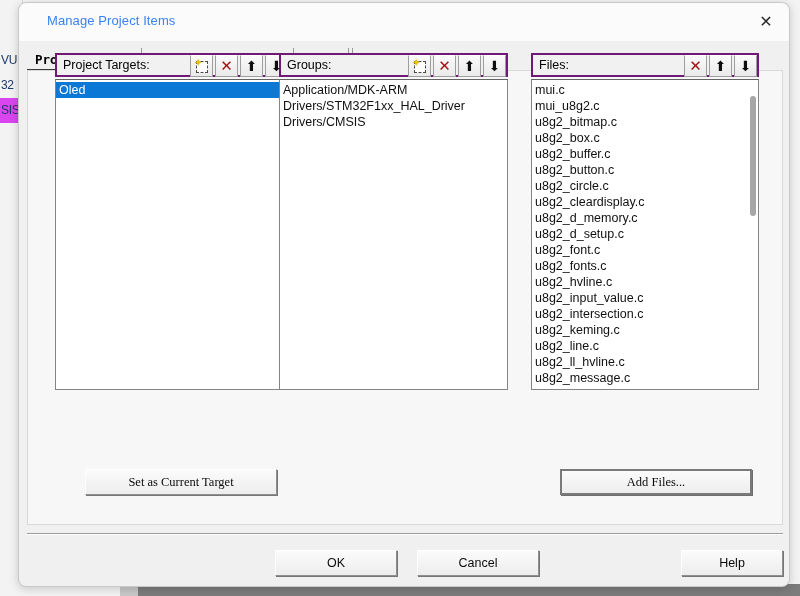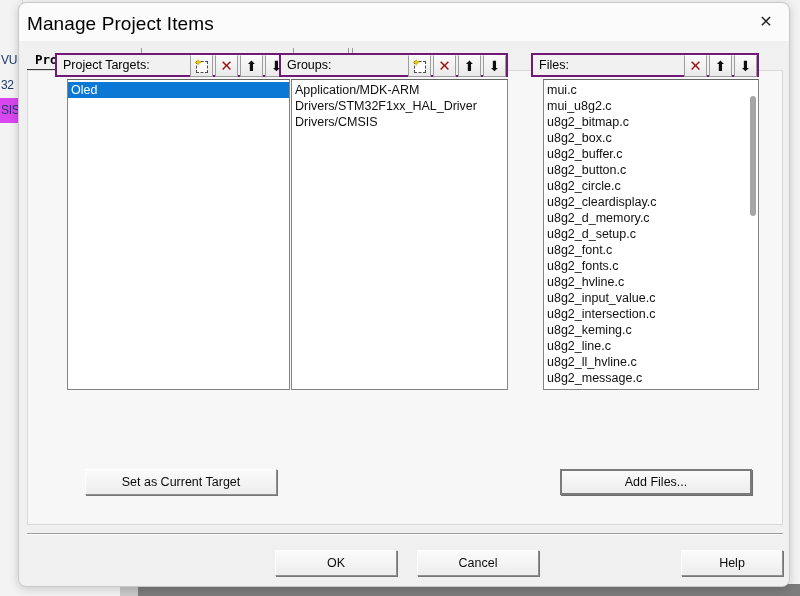--- a/index.html
+++ b/index.html
@@ -63,23 +63,23 @@
   }
   .titlebar {
     position: relative;
     height: 38px;
     background: #fbfbfb;
     border-top-left-radius: 8px;
     border-top-right-radius: 8px;
   }
   .title-text {
     position: absolute;
-    left: 8px; top: 10px;
-    font-size: 19px;
-    color: #000000;
+    left: 28px; top: 10px;
+    font-size: 13px;
+    color: #3b82f6;
     letter-spacing: 0.1px;
   }
   .close-btn {
     position: absolute;
     right: 0; top: 0;
     width: 46px; height: 38px;
     display: flex; align-items: center; justify-content: center;
     cursor: pointer;
     border-top-right-radius: 8px;
   }
@@ -191,21 +191,20 @@
   }
 
   .listbox {
     position: relative;
     height: 311px;
     background: #ffffff;
     border: 1px solid #848484;
     border-top: 1px solid #646464;
     margin-top: 2px;
     overflow: hidden;
-    margin-left: 12px;
   }
   .listbox ul { margin: 0; padding: 2px 0 0 0; list-style: none; }
   .listbox li {
     font-size: 12.5px;
     color: #101010;
     line-height: 16px;
     height: 16px;
     padding: 0 3px;
     white-space: nowrap;
     overflow: hidden;
@@ -233,20 +232,21 @@
     background: linear-gradient(to bottom, #fbfbfb, #ededed);
     border: 1px solid #8f8f8f;
     border-top-color: #ffffff;
     border-left-color: #fdfdfd;
     box-shadow: 1px 1px 0 #767676;
     font-size: 12.5px;
     color: #0b0b0b;
     display: flex; align-items: center; justify-content: center;
     cursor: pointer;
     user-select: none;
+    font-family: Liberation Serif, serif;
   }
   .btn.mono { font-family: Liberation Sans, sans-serif; font-size: 12.5px; }
   .btn.default { border: 2px solid #7a7a7a; box-shadow: 1px 1px 0 #6e6e6e; }
 
   .btn-set-target {
     position: absolute;
     left: 66px; top: 466px;
     width: 192px; height: 26px;
   }
   .btn-add-files {

